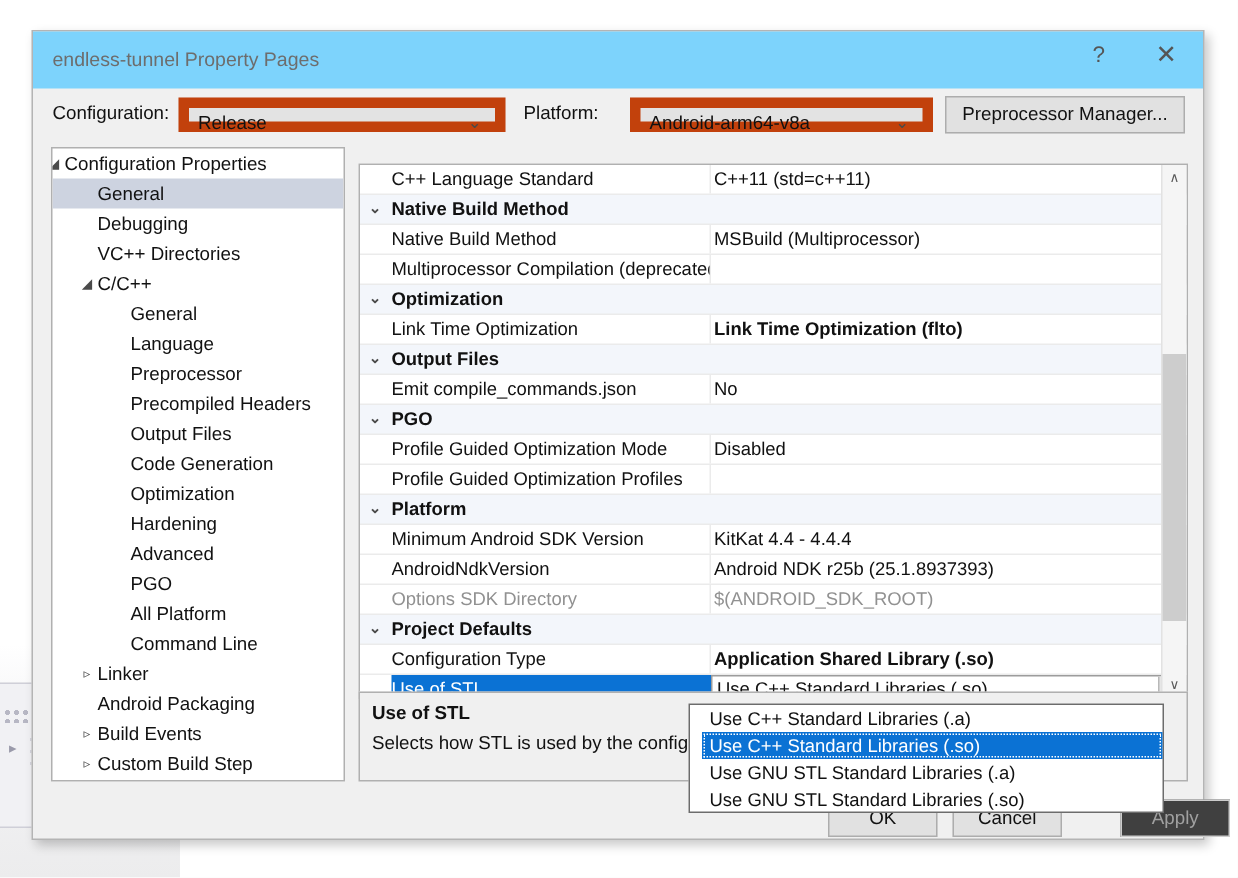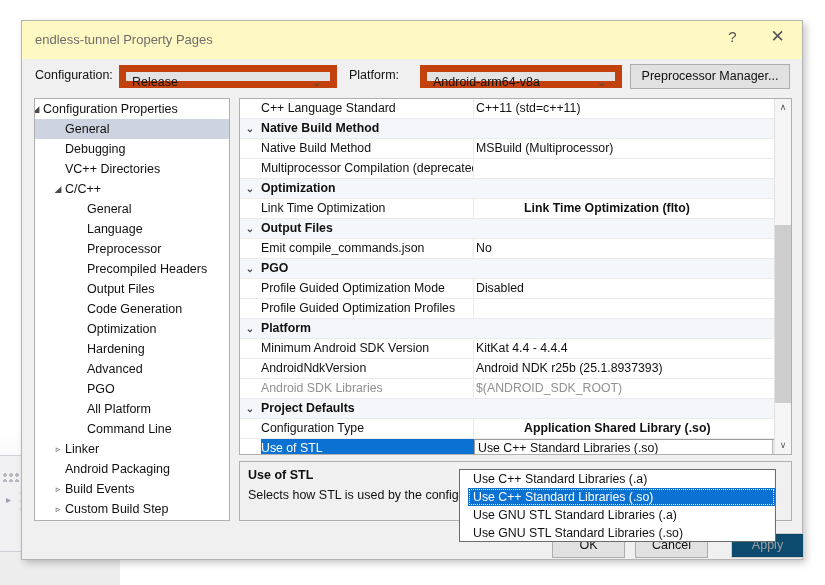--- a/index.html
+++ b/index.html
@@ -42,21 +42,21 @@
   .dialog {
     position: absolute; left: 21px; top: 20px;
     width: 782px; height: 540px;
     background: #f0f0f0;
     border: 1px solid #b4b4b4;
     box-shadow: 3px 3px 7px rgba(0,0,0,0.22);
     box-sizing: border-box;
   }
   .titlebar {
     position: absolute; left: 0; top: 0; right: 0; height: 38px;
-    background: #fef9c3;
+    background: #7dd3fc;
   }
   .dlg-title {
     position: absolute; left: 13px; top: 11px;
     font-size: 13px; color: #6d6d6d;
     white-space: nowrap;
   }
   .tb-btn {
     position: absolute; top: 0; width: 45px; height: 30px;
     display: flex; align-items: center; justify-content: center;
     color: #555; font-size: 15px; cursor: default;
@@ -124,21 +124,21 @@
   }
   .tnode.sel { background: #cdd3e0; }
   .tnode .exp {
     position: absolute; top: 0; width: 14px; text-align: center;
     font-size: 9px; color: #4a4a4a; line-height: 20px;
   }
   .tnode .lbl { position: absolute; top: 0; }
 
   
   .gridpane {
-    position: absolute; left: 217px; top: 77px;
+    position: absolute; left: 217px; top: 88px;
     width: 553px; height: 357px;
     background: #ffffff;
     border: 1px solid #b0b0b0;
     box-sizing: border-box;
     overflow: hidden;
   }
   .grow {
     position: relative; height: 19px; line-height: 19px;
     border-bottom: 1px solid #ebebeb;
     font-size: 12.3px; color: #111;
@@ -150,21 +150,21 @@
     text-align: center; font-size: 10px; color: #4a4a4a; line-height: 19px;
   }
   .grow .gname {
     position: absolute; left: 21px; top: 0;
     width: 213px; overflow: hidden;
     border-right: 1px solid #ebebeb;
     box-sizing: border-box;
   }
   .grow.cat .gname { border-right: none; width: 500px; }
   .grow .gval { position: absolute; left: 236px; top: 0; }
-  .grow .gval.bold { font-weight: bold; margin-left: 48px; }
+  .grow .gval.bold { font-weight: bold; }
   .grow .gname.dim, .grow .gval.dim { color: #919191; }
   .grow.sel .gname { background: #0b72d4; color: #ffffff; border-right: none; }
 
   
   .cellcombo {
     position: absolute; left: 234px; top: 0;
     width: 317px; height: 19px;
     background: #ffffff;
     border: 1px solid #9c9c9c;
     box-sizing: border-box;
@@ -229,22 +229,22 @@
     white-space: nowrap; cursor: default;
   }
   .popitem.hi {
     background: #0b72d4; color: #ffffff;
     outline: 1px dotted #ffffff; outline-offset: -2px;
   }
 
   
   #ok-btn     { position: absolute; left: 530px; top: 512px; width: 73px; height: 25px; line-height: 23px; }
   #cancel-btn { position: absolute; left: 613px; top: 512px; width: 73px; height: 25px; line-height: 23px; }
-  #apply-btn  { position: absolute; left: 709px; top: 512px; width: 73px; height: 25px; line-height: 23px;
-                color: #a0a0a0; background: #0c4a6e; border-color: #cccccc; }
+  #apply-btn  { position: absolute; left: 725px; top: 512px; width: 73px; height: 25px; line-height: 23px;
+                color: #a0a0a0; background: #404040; border-color: #cccccc; }
 </style>
 </head>
 <body>
 
 <div id="root">
 
   <div class="bg-app">
     <div class="bg-gradient"></div>
     <div class="bg-panel"></div>
     <div class="bg-dots"></div>
@@ -421,21 +421,21 @@
           </div>
           <div class="grow">
             <span class="gname">Minimum Android SDK Version</span>
             <span class="gval">KitKat 4.4 - 4.4.4</span>
           </div>
           <div class="grow">
             <span class="gname">AndroidNdkVersion</span>
             <span class="gval">Android NDK r25b (25.1.8937393)</span>
           </div>
           <div class="grow">
-            <span class="gname dim">Android SDK Libraries</span>
+            <span class="gname dim">Options SDK Directory</span>
             <span class="gval dim">$(ANDROID_SDK_ROOT)</span>
           </div>
           <div class="grow cat">
             <span class="gexp">⌄</span>
             <span class="gname">Project Defaults</span>
           </div>
           <div class="grow">
             <span class="gname">Configuration Type</span>
             <span class="gval bold">Application Shared Library (.so)</span>
           </div>

